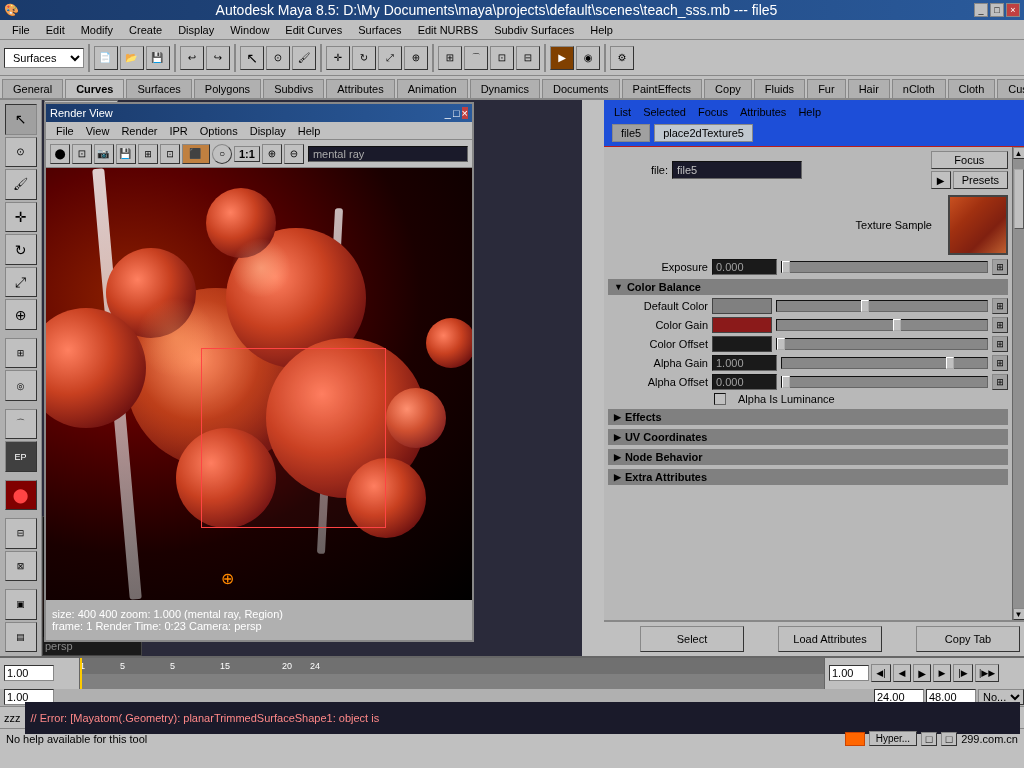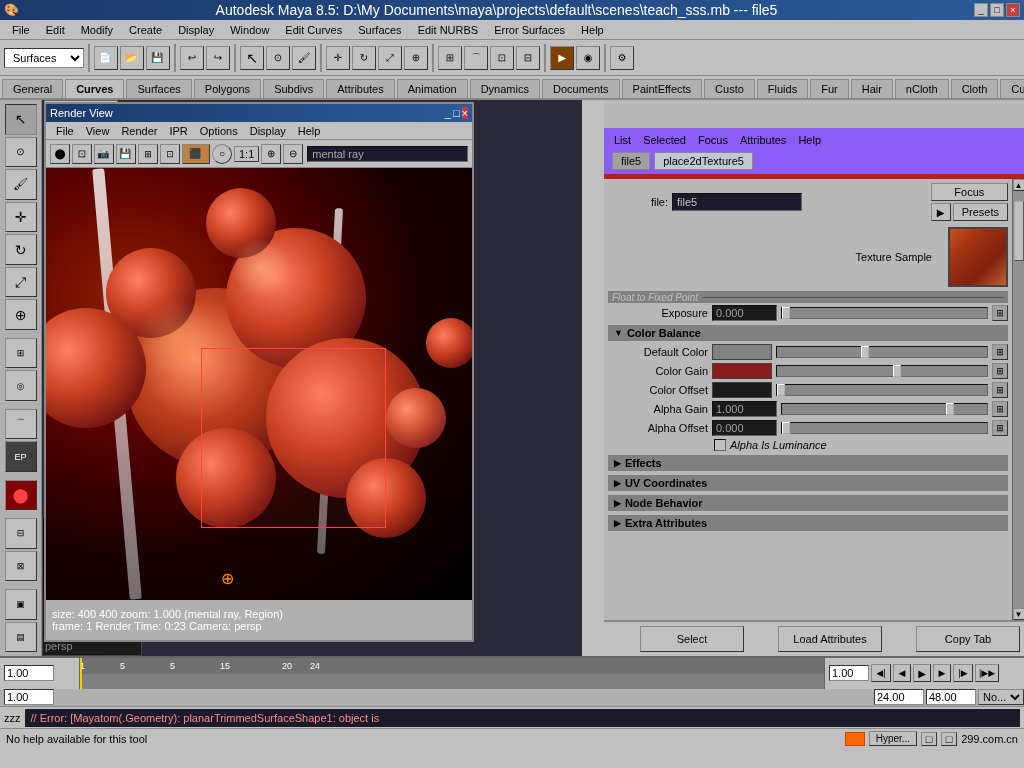--- a/index.html
+++ b/index.html
@@ -211,24 +211,23 @@
       background: linear-gradient(to bottom, rgba(255,255,255,0.9), rgba(200,200,200,0.6));
       border-radius: 3px;
     }
     .selection-rect {
       position: absolute;
       border: 1px solid #ff4444;
       background: rgba(255,100,100,0.05);
     }
 
     #attr-header {
-      background: #8b5cf6;
-      border-bottom: 5px solid #b91c1c;
+      background: #1d4ed8;
+      border-bottom: 1px solid #b91c1c;
       padding: 2px 4px;
-      margin-top: 28px;
     }
     #attr-menubar {
       display: flex;
       align-items: center;
       height: 20px;
     }
     #attr-tabs {
       display: flex;
       padding: 2px 4px;
       gap: 4px;
@@ -445,24 +444,23 @@
       width: 10px;
       height: 60px;
       background: #c0c0c0;
       border: 1px outset #aaa;
       left: 1px;
     }
 
     .checkbox-area {
       display: flex;
       align-items: center;
-      gap: 4px;
+      gap: 12px;
       padding-left: 106px;
       margin-bottom: 3px;
-      font-style: italic;
     }
     .attr-checkbox {
       width: 12px; height: 12px;
       border: 1px inset #666;
       background: #c0c0c0;
     }
 
     .file-row {
       display: flex;
       align-items: center;
@@ -498,21 +496,21 @@
 <div id="menu-bar">
   <span class="menu-item">File</span>
   <span class="menu-item">Edit</span>
   <span class="menu-item">Modify</span>
   <span class="menu-item">Create</span>
   <span class="menu-item">Display</span>
   <span class="menu-item">Window</span>
   <span class="menu-item">Edit Curves</span>
   <span class="menu-item">Surfaces</span>
   <span class="menu-item">Edit NURBS</span>
-  <span class="menu-item">Error Surfaces</span>
+  <span class="menu-item">Subdiv Surfaces</span>
   <span class="menu-item">Help</span>
 </div>
 
 <div id="toolbar">
   <select class="toolbar-dropdown">
     <option>Surfaces</option>
   </select>
   <div class="toolbar-separator"></div>
   <div class="toolbar-btn" title="New">📄</div>
   <div class="toolbar-btn">📂</div>
@@ -545,21 +543,21 @@
   <div class="tab">General</div>
   <div class="tab active">Curves</div>
   <div class="tab">Surfaces</div>
   <div class="tab">Polygons</div>
   <div class="tab">Subdivs</div>
   <div class="tab">Attributes</div>
   <div class="tab">Animation</div>
   <div class="tab">Dynamics</div>
   <div class="tab">Documents</div>
   <div class="tab">PaintEffects</div>
-  <div class="tab">Custo</div>
+  <div class="tab">Copy</div>
   <div class="tab">Fluids</div>
   <div class="tab">Fur</div>
   <div class="tab">Hair</div>
   <div class="tab">nCloth</div>
   <div class="tab">Cloth</div>
   <div class="tab">Custo...</div>
 </div>
 
 <div id="main-content" style="height: 556px; position: relative;">
 
@@ -631,21 +629,21 @@
 
     <div id="rv-toolbar">
       <div class="rv-btn">⬤</div>
       <div class="rv-btn">⊡</div>
       <div class="rv-btn">📷</div>
       <div class="rv-btn">💾</div>
       <div class="rv-btn" style="font-size:9px;">⊞</div>
       <div class="rv-btn" style="font-size:9px;">⊡</div>
       <div class="rv-btn" style="background:#c08040; width:28px;">⬛</div>
       <div class="rv-btn" style="border-radius:50%;">○</div>
-      <div style="padding:1px 4px; background:#c0c0c0; border:1px outset #888; font-size:11px;">1:1</div>
+      <div style="padding:1px 4px; background:#c0c0c0; border:1px outset #888; font-size:11px;font-weight:bold;">1:1</div>
       <div class="rv-btn">⊕</div>
       <div class="rv-btn">⊖</div>
       <div style="display:flex; align-items:center; background:#1a1a2a; color:#aaa; border:1px inset #666; padding:1px 4px; font-size:11px; margin-left:2px; flex:1;">mental ray</div>
     </div>
 
     <div id="rv-canvas">
 
       <div class="scene-bg"></div>
 
       <div class="white-line" style="width:12px; height:100%; left:65px; top:0; transform:rotate(-5deg); opacity:0.9;"></div>
@@ -706,24 +704,20 @@
               <div class="side-btn">Presets</div>
             </div>
           </div>
         </div>
 
         <div class="texture-sample-area">
           <span style="font-size:11px; margin-right:8px;">Texture Sample</span>
           <div class="texture-preview"></div>
         </div>
 
-        <div style="background:#808080; height:12px; margin:2px 0; display:flex; align-items:center; padding:0 4px;">
-          <span style="color:#c0c0c0; font-size:10px; font-style:italic;">Float to Fixed Point</span>
-          <div style="flex:1; height:1px; background:#555; margin-left:4px;"></div>
-        </div>
 
         <div class="attr-row">
           <span class="attr-label">Exposure</span>
           <input type="text" class="attr-input" value="0.000" style="">
           <div class="attr-slider-container">
             <div class="attr-slider">
               <div class="attr-slider-thumb" style="left:0;"></div>
             </div>
           </div>
           <div class="attr-extra-btn">⊞</div>
@@ -872,21 +866,21 @@
     <input type="text" style="width: 50px; background: rgb(255, 255, 255); border: 1px inset rgb(136, 136, 136); padding: 1px 2px; font-size: 11px;" value="24.00">
     <input type="text" style="width: 50px; background: rgb(255, 255, 255); border: 1px inset rgb(136, 136, 136); padding: 1px 2px; font-size: 11px; margin-left: 2px;" value="48.00">
     <select style="background:#c0c0c0; border:1px outset #888; font-size:11px; margin-left:2px;">
       <option>No...</option>
     </select>
   </div>
 </div>
 
 <div id="status-bar" style="height:22px; background:#c0c0c0; border-top:1px solid #888; display:flex; align-items:center; padding:0 4px; gap:4px;">
   <span style="font-size:11px;">zzz</span>
-  <div id="error-display" style="flex:1; background:#1a1a2a; color:#ff8888; padding:2px 6px; font-size:11px; height:18px; display:flex; align-items:center;">
+  <div id="error-display" style="flex:1; background:#1a1a2a; color:#ff8888; padding:16px 6px; font-size:11px; height:18px; display:flex; align-items:center;">
     <span>// Error: [Mayatom(.Geometry): planarTrimmedSurfaceShape1: object is</span>
   </div>
 </div>
 
 <div id="footer" style="height:20px; background:#c0c0c0; border-top:1px solid #888; display:flex; align-items:center; justify-content:space-between; padding:0 6px; font-size:11px;">
   <span>No help available for this tool</span>
   <div style="display:flex; align-items:center; gap:4px;">
     <div style="width:20px; height:14px; background:#ff6600; border:1px solid #cc4400; cursor:pointer;"></div>
     <div style="padding:1px 6px; background:#c0c0c0; border:1px outset #888; font-size:10px; cursor:pointer;">Hyper...</div>
     <div style="width:16px; height:14px; background:#c0c0c0; border:1px outset #888; display:flex; align-items:center; justify-content:center; cursor:pointer;">□</div>

